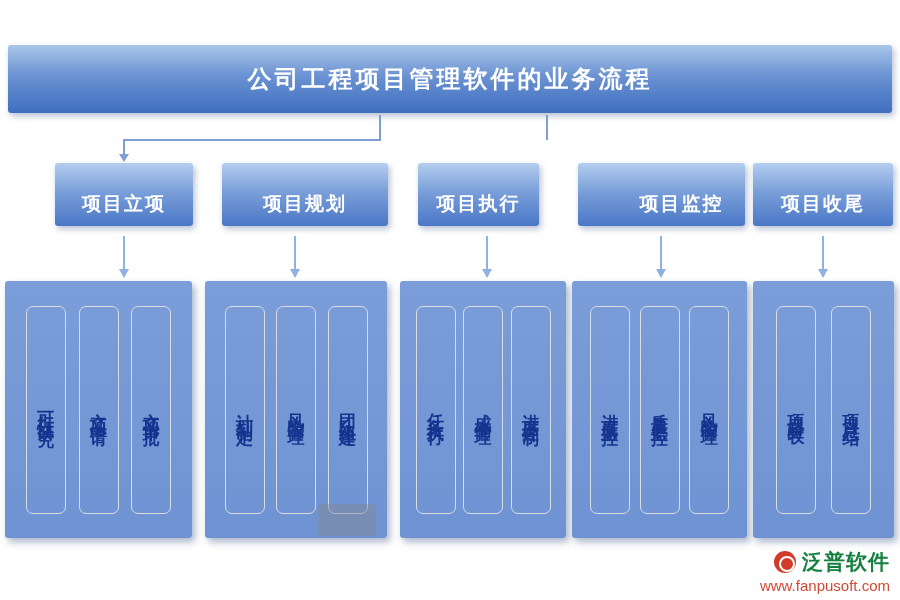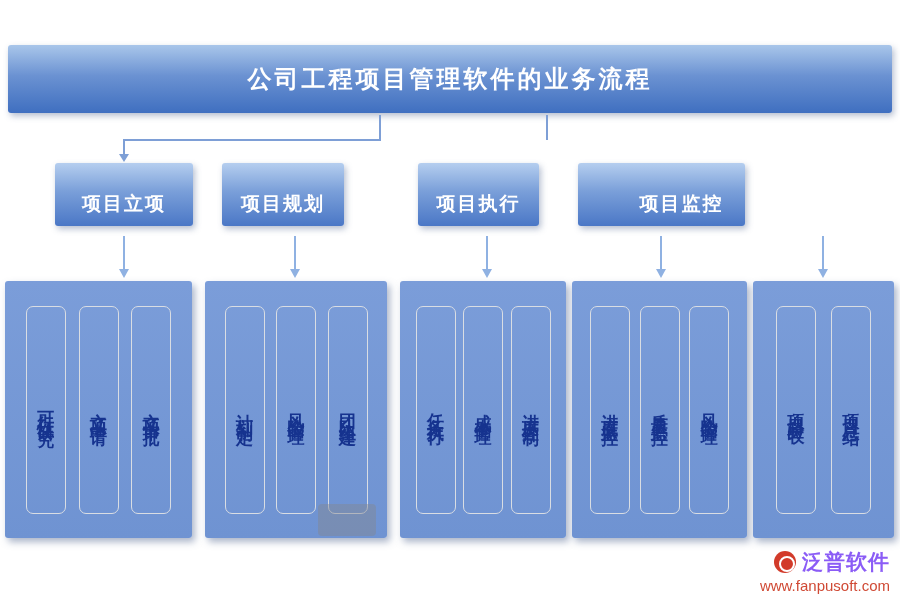--- a/index.html
+++ b/index.html
@@ -89,21 +89,21 @@
     display: flex; align-items: center; gap: 6px;
   }
   .logo {
     width: 22px; height: 22px; border-radius: 50%;
     background: #d23b2a; position: relative; flex: 0 0 auto;
   }
   .logo::after {
     content: ""; position: absolute; left: 5px; top: 5px;
     width: 12px; height: 12px; border: 2px solid #ffffff; border-radius: 50%;
   }
-  .brand { font-size: 21px; font-weight: bold; color: #8b5cf6; letter-spacing: 1px; }
+  .brand { font-size: 21px; font-weight: bold; color: #15803d; letter-spacing: 1px; }
   .url {
     position: absolute; right: 10px; top: 577px;
     font-size: 15px; color: #d04a35;
     font-family: "Liberation Sans", sans-serif;
   }
 </style>
 </head>
 <body>
 
 <div class="canvas">
@@ -113,28 +113,31 @@
   </div>
 
   <div class="conn v" style="left:379px; top:115px; height:25px;"></div>
   <div class="conn v" style="left:546px; top:115px; height:25px;"></div>
   <div class="conn h" style="left:123px; top:139px; width:258px;"></div>
   <div class="conn-arrow" style="left:123px; top:139px; height:16px;"></div>
 
   <div class="stage" style="left:55px; width:138px;">
     <span class="stage-label">项目立项</span>
   </div>
-  <div class="stage" style="left:222px; width:122px;">
+  <div class="stage" style="left:222px; width:166px;">
     <span class="stage-label">项目规划</span>
   </div>
   <div class="stage" style="left:418px; width:121px;">
     <span class="stage-label">项目执行</span>
   </div>
   <div class="stage" style="left:578px; width:167px;padding-left:40px;">
     <span class="stage-label">项目监控</span>
+  </div>
+  <div class="stage" style="left:753px; width:140px;">
+    <span class="stage-label">项目收尾</span>
   </div>
 
   <div class="flow-arrow" style="left:123px;"></div>
   <div class="flow-arrow" style="left:294px;"></div>
   <div class="flow-arrow" style="left:486px;"></div>
   <div class="flow-arrow" style="left:660px;"></div>
   <div class="flow-arrow" style="left:822px;"></div>
 
   <div class="panel" style="left:5px; width:187px;">
     <div class="item">

